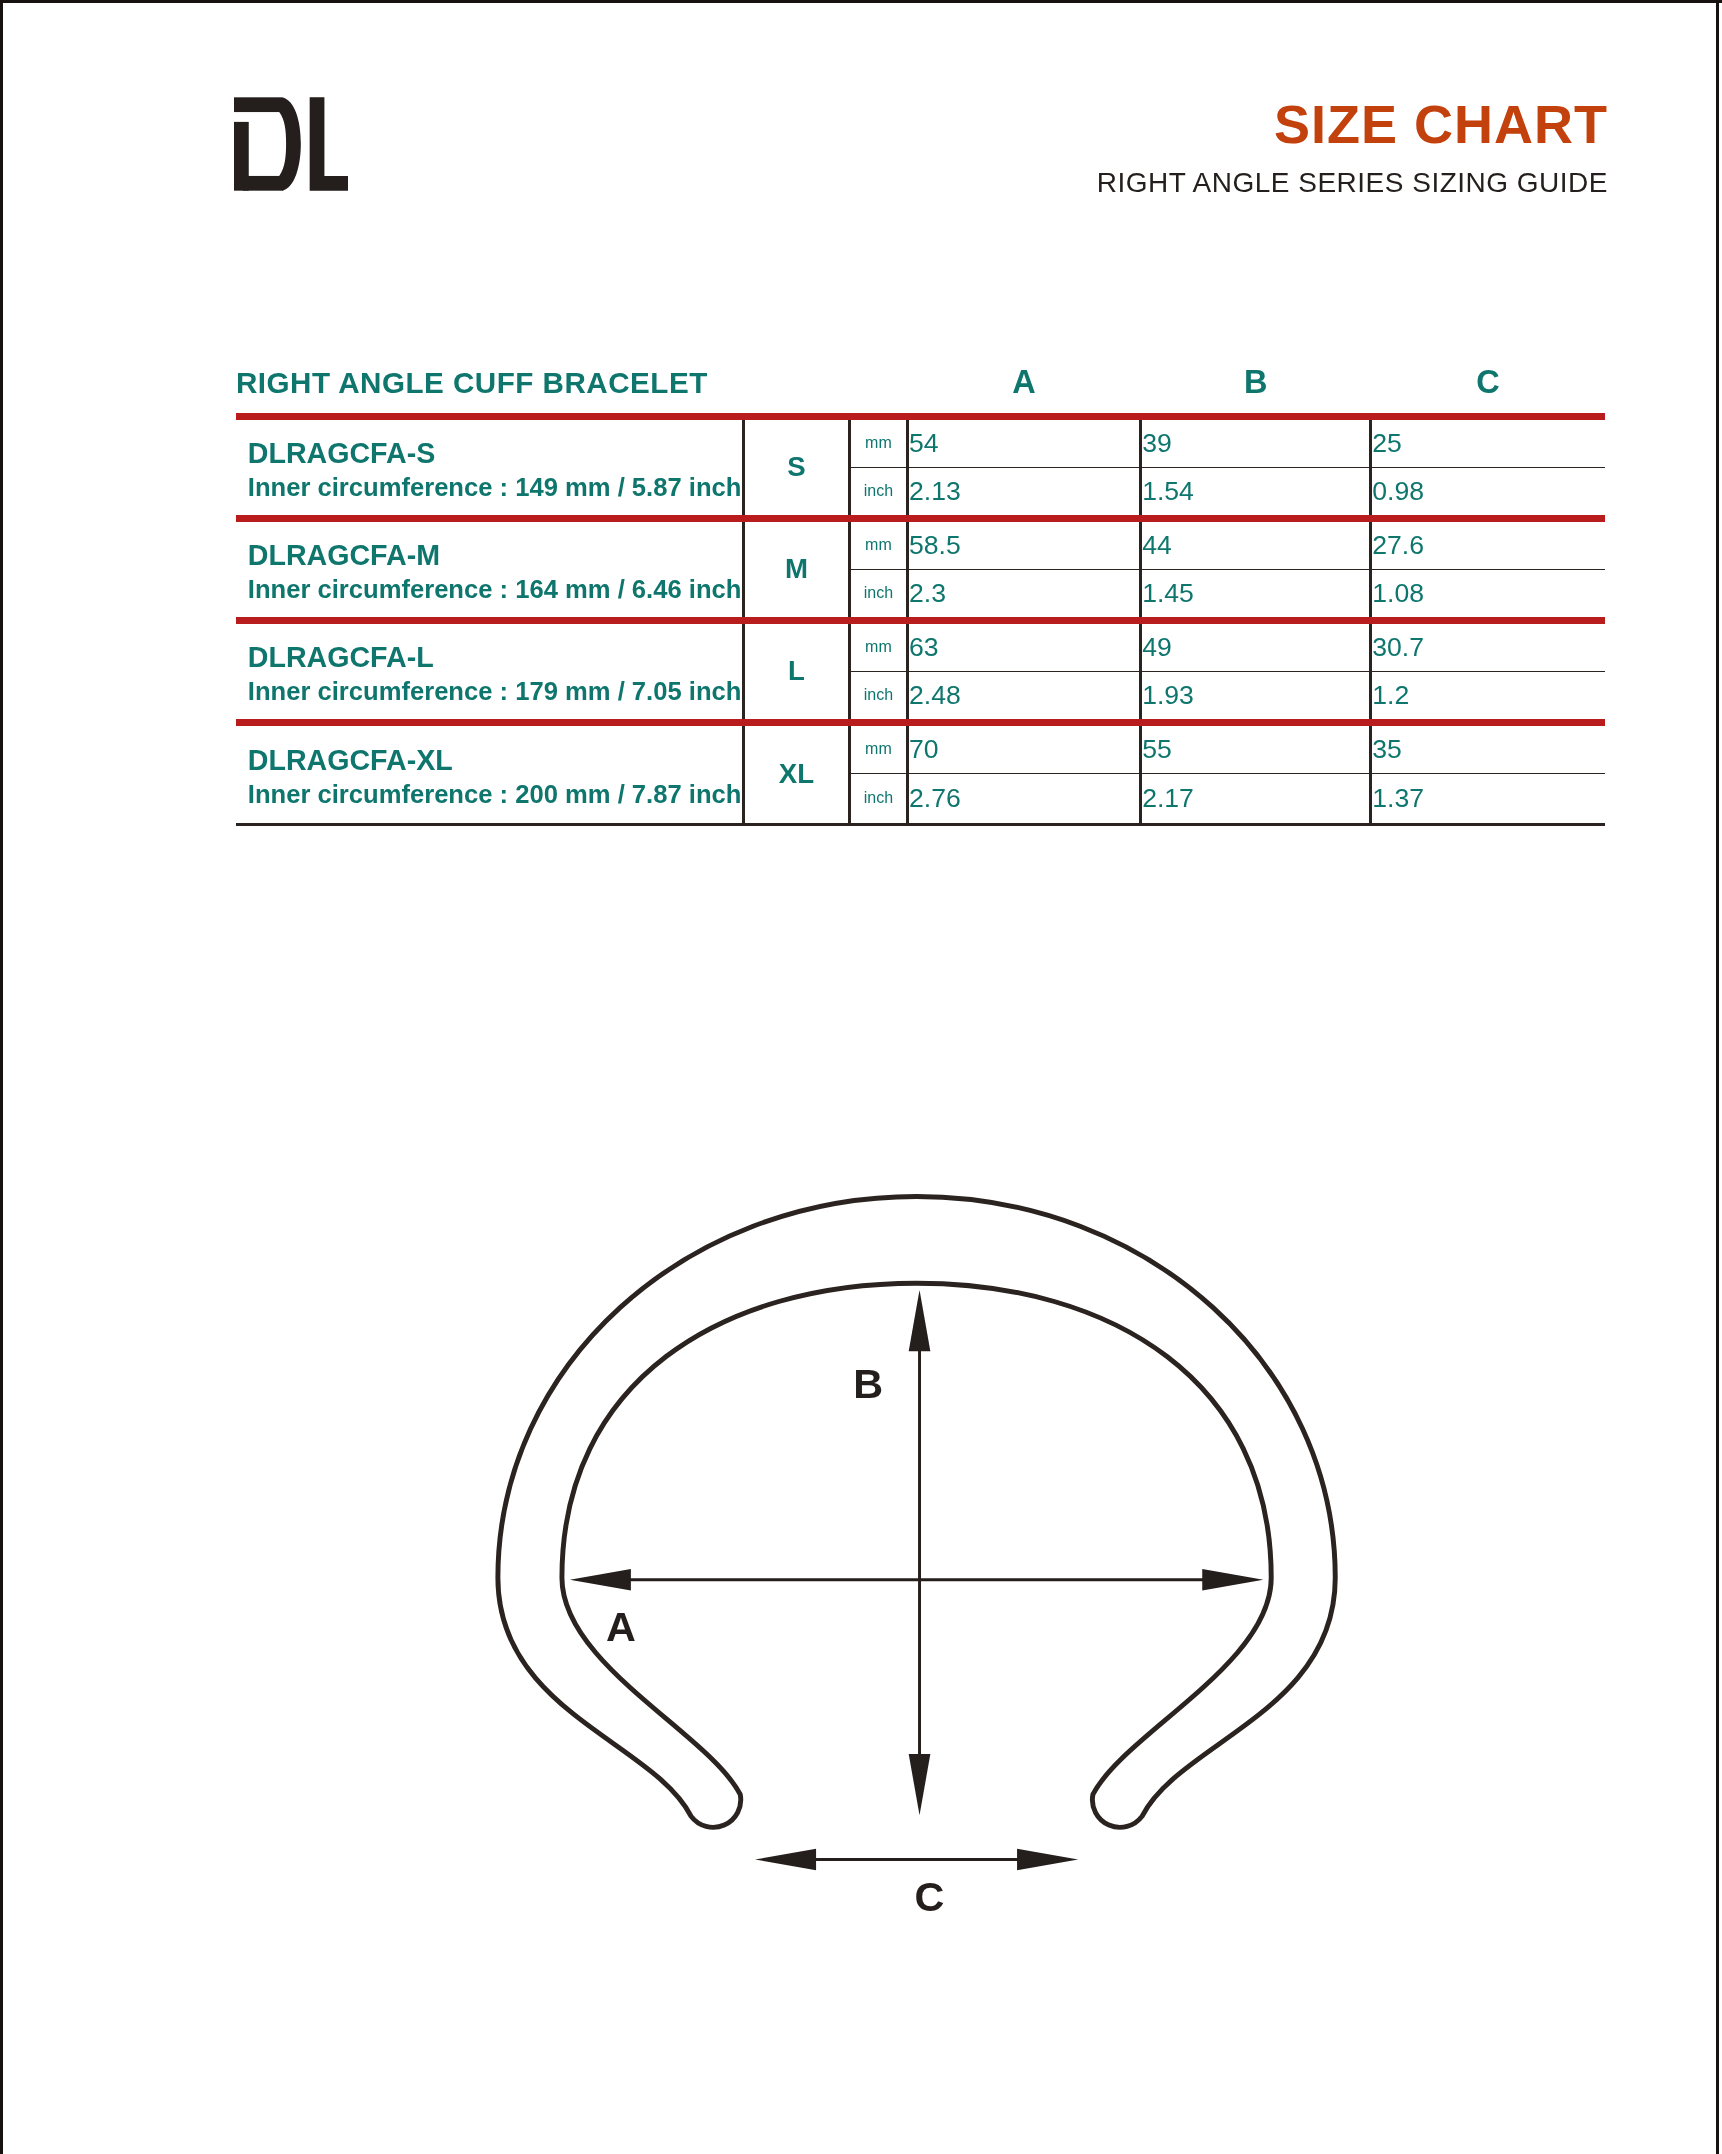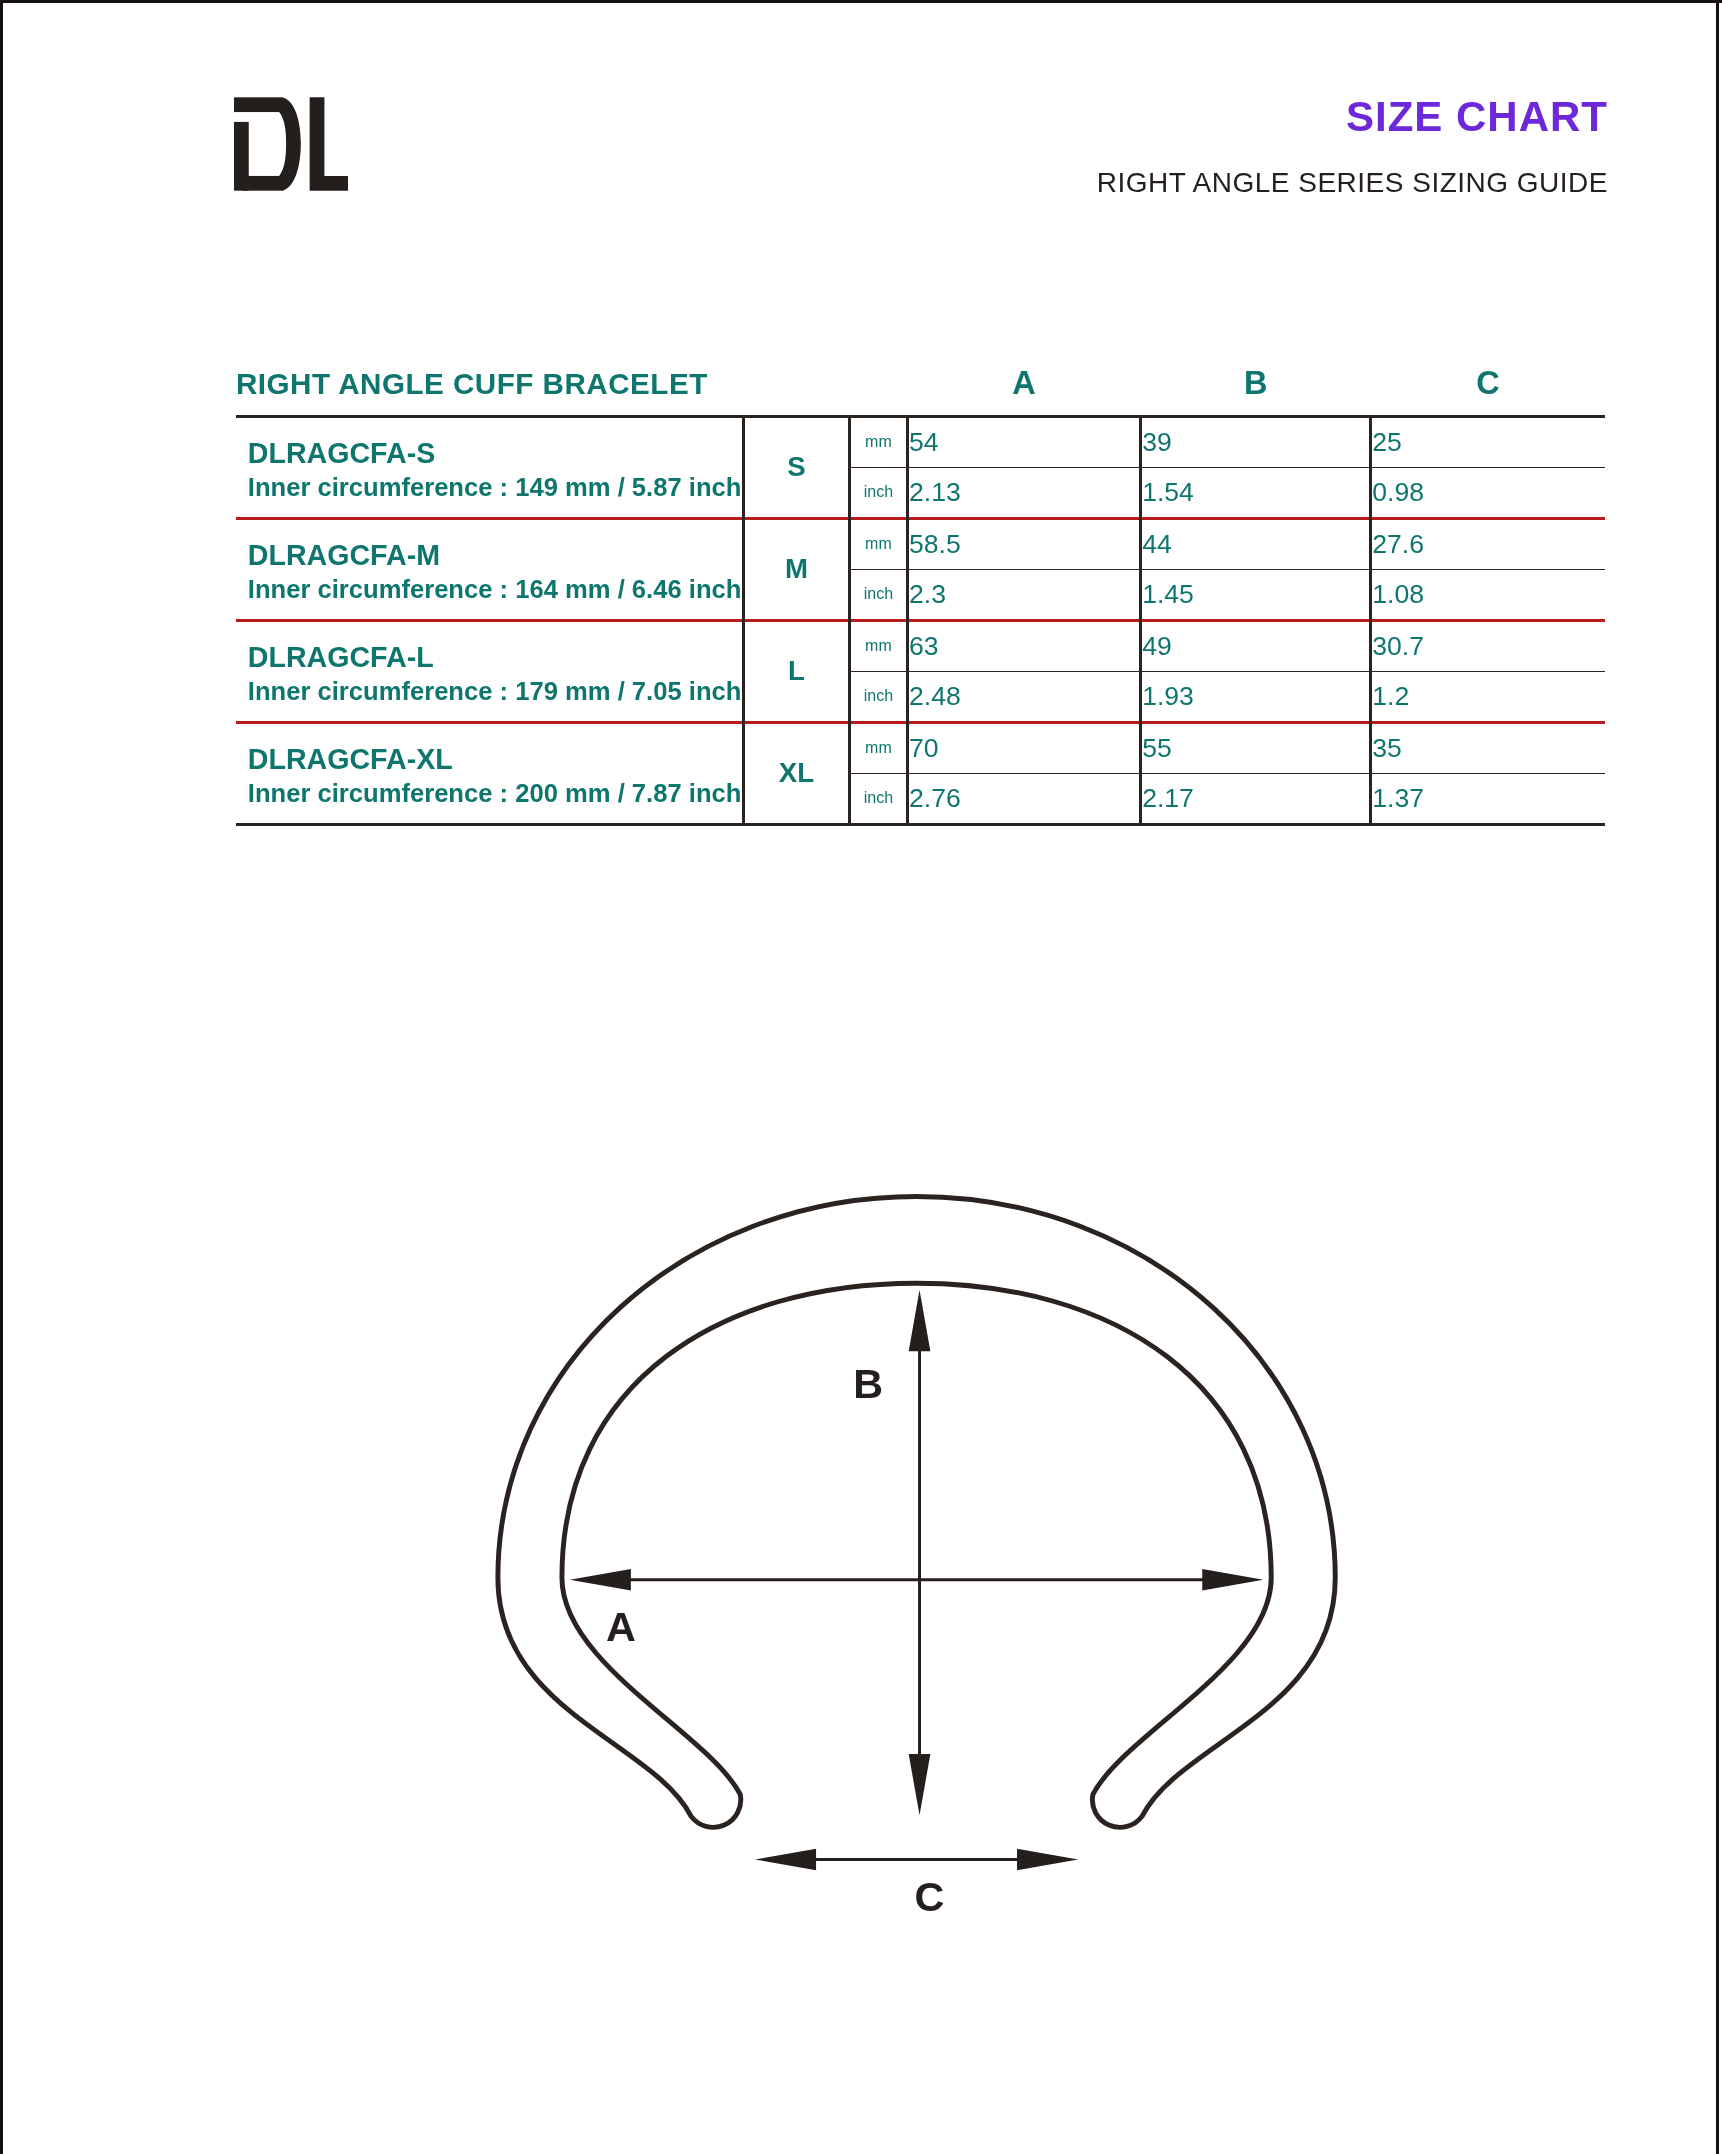--- a/index.html
+++ b/index.html
@@ -12,21 +12,21 @@
   .edge-top{left:0;top:0;width:1723px;height:3px;}
   .edge-left{left:0;top:0;width:3px;height:2154px;}
   .edge-right{left:1716px;top:0;width:3px;height:2154px;}
 
   
   .logo{position:absolute;left:234px;top:97px;}
 
   
   .main-title{
     position:absolute;top:93px;right:115px;margin:0;
-    font-size:42px;font-weight:700;letter-spacing:1px;color:#6d28d9;white-space:nowrap;text-align:right;
+    font-size:54px;font-weight:700;letter-spacing:1px;color:#c2410c;white-space:nowrap;text-align:right;
   }
   .sub-title{
     position:absolute;top:167px;right:115px;margin:0;
     font-size:28px;font-weight:400;letter-spacing:0.5px;color:#241e1c;white-space:nowrap;
   }
 
   
   table.size-table{
     position:absolute;left:236px;top:353px;width:1369px;
     border-collapse:collapse;table-layout:fixed;
@@ -35,21 +35,21 @@
   table.size-table td{padding:0;vertical-align:middle;}
   col.w-name{width:507px;} col.w-size{width:106px;} col.w-unit{width:58px;}
   col.w-a{width:233px;} col.w-b{width:230px;} col.w-c{width:234px;}
 
   tr.head{height:63px;}
   tr.head td{border-bottom:3px solid #2a2320;}
   td.t-title{font-size:29.6px;font-weight:700;text-align:left;padding-left:2px;letter-spacing:0.5px;white-space:nowrap;}
   td.t-col{font-size:32.5px;font-weight:700;text-align:center;}
 
   tr.sub{height:51px;}
-  tr.mm td{border-top:3px solid #b91c1c;}
+  tr.mm td{border-top:7px solid #b91c1c;}
   tr.inch td{border-top:1.5px solid #2a2320;}
   td.c-name{border-right:3px solid #2a2320;text-align:left;vertical-align:middle;}
   td.c-size{border-right:3px solid #2a2320;text-align:center;font-size:27.6px;font-weight:700;}
   td.c-unit{border-right:3px solid #2a2320;text-align:center;font-size:16px;}
   td.c-val{border-left:3px solid #2a2320;font-size:26.6px;}
   td.bb{border-bottom:3px solid #2a2320;}
 
   .sku{font-size:28.6px;font-weight:700;line-height:33px;padding:5.9px 0 0 11.8px;white-space:nowrap;}
   .desc{font-size:25.6px;font-weight:700;line-height:30.5px;padding:2px 0 0 11.8px;white-space:nowrap;}
 

